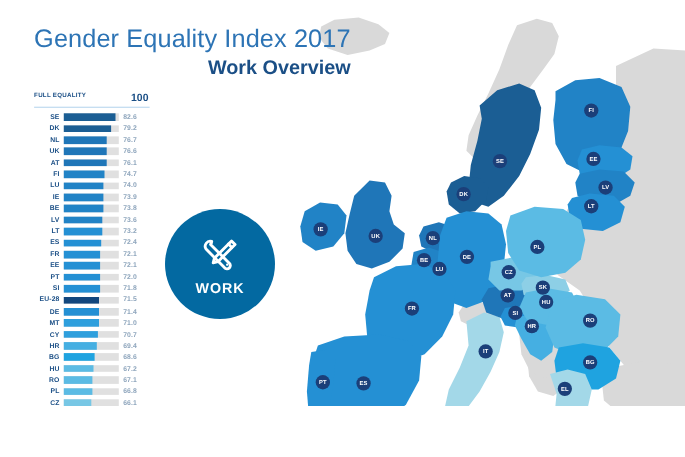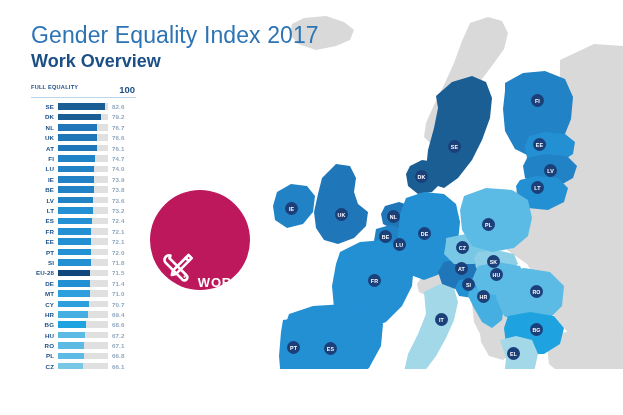--- a/index.html
+++ b/index.html
@@ -14,21 +14,21 @@
   #map-svg{position:absolute;left:0;top:0;}
 
   
   #title-block{position:absolute;left:31px;top:22px;z-index:20;}
   #main-title{
     font-size:23px;color:#2d74b5;font-weight:400;letter-spacing:.1px;
     line-height:27px;white-space:nowrap;
   }
   #sub-title{
     font-size:18px;color:#1b4f86;font-weight:bold;line-height:22px;
-    margin-top:1px;white-space:nowrap;
+    margin-top:1px;white-space:nowrap;text-align:right;
   }
 
   
   #chart{position:absolute;left:31px;top:84px;width:105px;z-index:20;}
   .scale-row{
     display:flex;align-items:flex-start;white-space:nowrap;
   }
   .scale-label{
     font-size:5.6px;font-weight:bold;color:#1b4f86;letter-spacing:.25px;
   }
@@ -53,22 +53,22 @@
   .bar-val{
     width:25px;padding-left:4px;font-size:6.2px;color:#8fa6bd;
     font-weight:bold;letter-spacing:.1px;
   }
   #bottom-rule{height:1.4px;background:#b9d6ee;margin-top:3px;margin-bottom:2px;width:100%;}
   .scale-row.bottom .scale-value{font-size:9.5px;}
 
   
   #work-badge{
     position:absolute;left:150px;top:190px;width:100px;height:100px;
-    border-radius:50%;background:#be185d;z-index:25;
-    display:flex;flex-direction:row;align-items:flex-end;justify-content:center;
+    border-radius:50%;background:#0369a1;z-index:25;
+    display:flex;flex-direction:column;align-items:center;justify-content:center;
   }
   #work-badge svg{display:block;margin-bottom:2px;}
   #work-label{
     color:#ffffff;font-size:13px;font-weight:bold;letter-spacing:.8px;
   }
 
   
   .pill{
     position:absolute;width:13px;height:13px;border-radius:50%;
     background:#1b3f79;color:#ffffff;font-size:5.3px;font-weight:bold;

